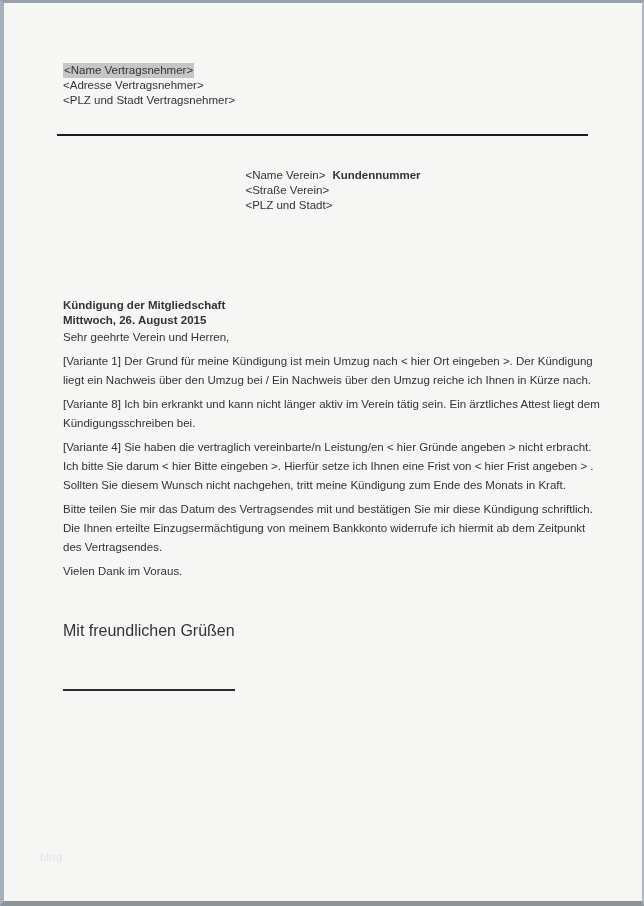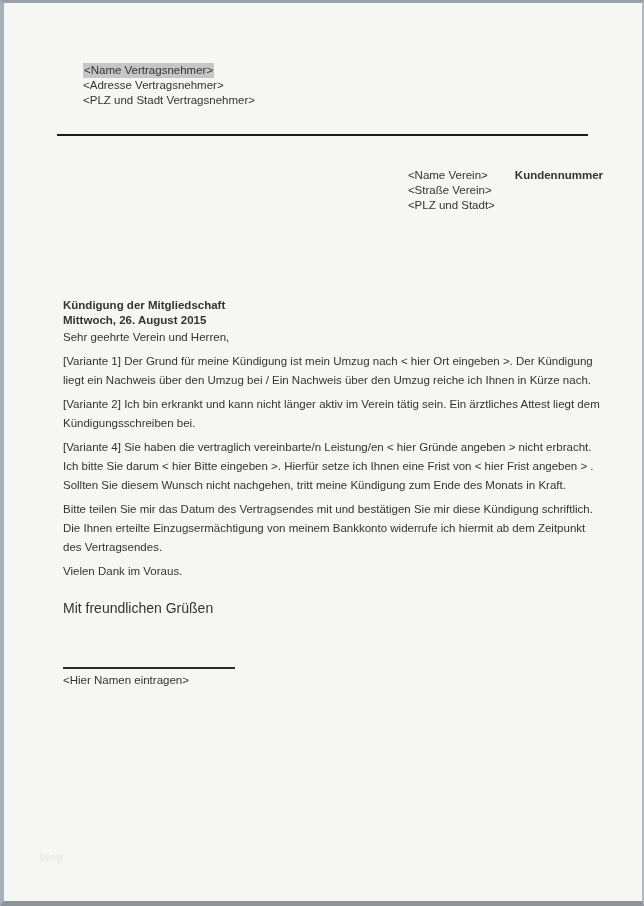--- a/index.html
+++ b/index.html
@@ -17,60 +17,59 @@
     color: #333333;
     overflow: hidden;
   }
   .content {
     padding: 60px 39px 0 59px;
   }
   .addr-block {
     font-size: 11.5px;
     line-height: 15px;
     white-space: nowrap;
-    margin-left: 20px;
   }
   .hl {
     background: #c6c6c6;
     display: inline-block;
     padding: 0 1px;
   }
   .rule {
     margin: 26px 0 0 -6px;
     width: 531px;
     border: 0;
     border-top: 2px solid #1c1c1c;
     height: 0;
   }
   .recipient-row {
     margin-top: 32px;
     display: flex;
-    justify-content: flex-end;
+    justify-content: center;
     align-items: flex-start;
   }
   .right-col { text-align: right; }
   .bold { font-weight: bold; }
   .subject-row {
     margin-top: 85px;
     display: flex;
     justify-content: space-between;
     font-size: 11.5px;
     line-height: 15px;
     font-weight: bold;
     flex-direction: column;
   }
   .body-text p {
     font-size: 11.5px;
     line-height: 19px;
     margin: 0 0 5px 0;
   }
   .salutation { margin-top: 38px; }
   .closing {
-    margin-top: 18px;
-    font-size: 14px;
+    margin-top: 40px;
+    font-size: 16px;
     line-height: 19px;
   }
   .sig-line {
     margin: 49px 0 0 0;
     width: 172px;
     border: 0;
     border-top: 2px solid #2a2a2a;
     height: 0;
   }
   .sig-hint {
@@ -113,27 +112,26 @@
     </div>
 
     <div class="subject-row">
       <div>Kündigung der Mitgliedschaft</div>
       <div>Mittwoch, 26. August 2015</div>
     </div>
 
     <div class="body-text">
       <p class="salutation">Sehr geehrte Verein und Herren,</p>
       <p>[Variante 1] Der Grund für meine Kündigung ist mein Umzug nach &lt; hier Ort eingeben &gt;. Der Kündigung liegt ein Nachweis über den Umzug bei / Ein Nachweis über den Umzug reiche ich Ihnen in Kürze nach.</p>
-      <p>[Variante 2] Ich bin erkrankt und kann nicht länger aktiv im Verein tätig sein. Ein ärztliches Attest liegt dem Kündigungsschreiben bei.</p>
+      <p>[Variante 8] Ich bin erkrankt und kann nicht länger aktiv im Verein tätig sein. Ein ärztliches Attest liegt dem Kündigungsschreiben bei.</p>
       <p>[Variante 4] Sie haben die vertraglich vereinbarte/n Leistung/en &lt; hier Gründe angeben &gt; nicht erbracht. Ich bitte Sie darum &lt; hier Bitte eingeben &gt;. Hierfür setze ich Ihnen eine Frist von &lt; hier Frist angeben &gt; . Sollten Sie diesem Wunsch nicht nachgehen, tritt meine Kündigung zum Ende des Monats in Kraft.</p>
       <p>Bitte teilen Sie mir das Datum des Vertragsendes mit und bestätigen Sie mir diese Kündigung schriftlich. Die Ihnen erteilte Einzugsermächtigung von meinem Bankkonto widerrufe ich hiermit ab dem Zeitpunkt des Vertragsendes.</p>
       <p>Vielen Dank im Voraus.</p>
     </div>
 
     <div class="closing">Mit freundlichen Grüßen</div>
 
     <hr class="sig-line">
-    <div class="sig-hint">&lt;Hier Namen eintragen&gt;</div>
 
   </div>
 
   <div class="watermark">blog</div>
 </div>
 
 </body></html>

